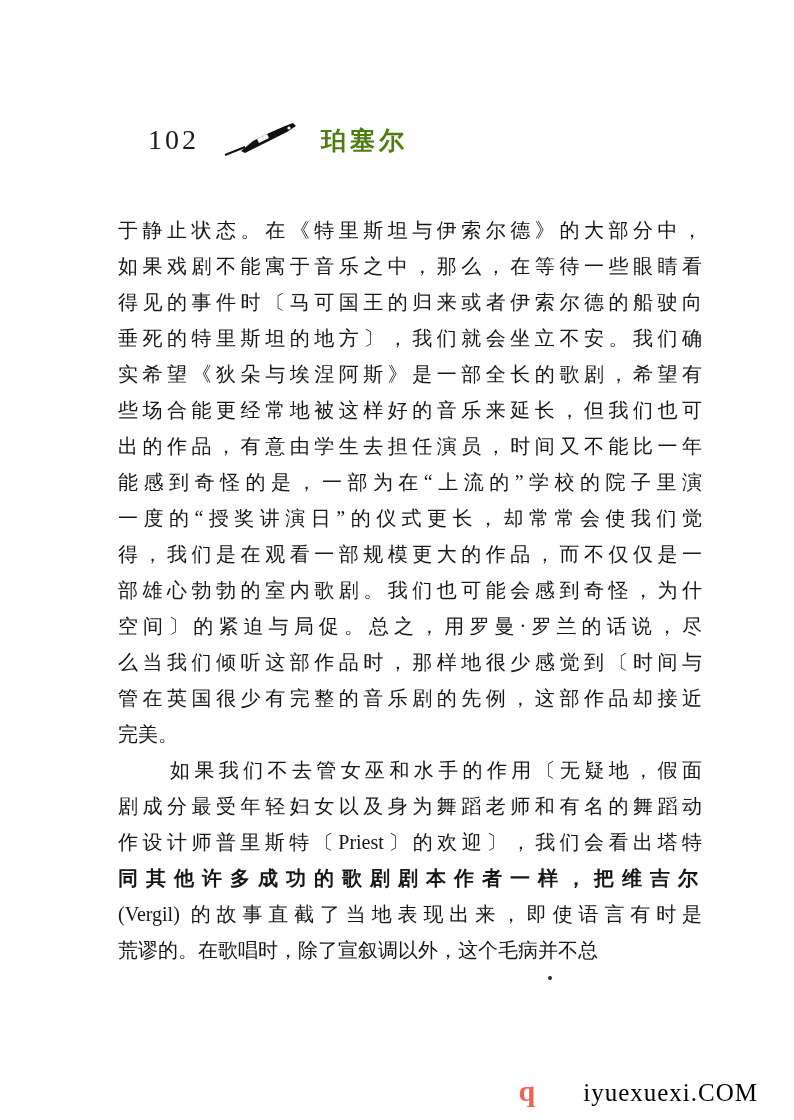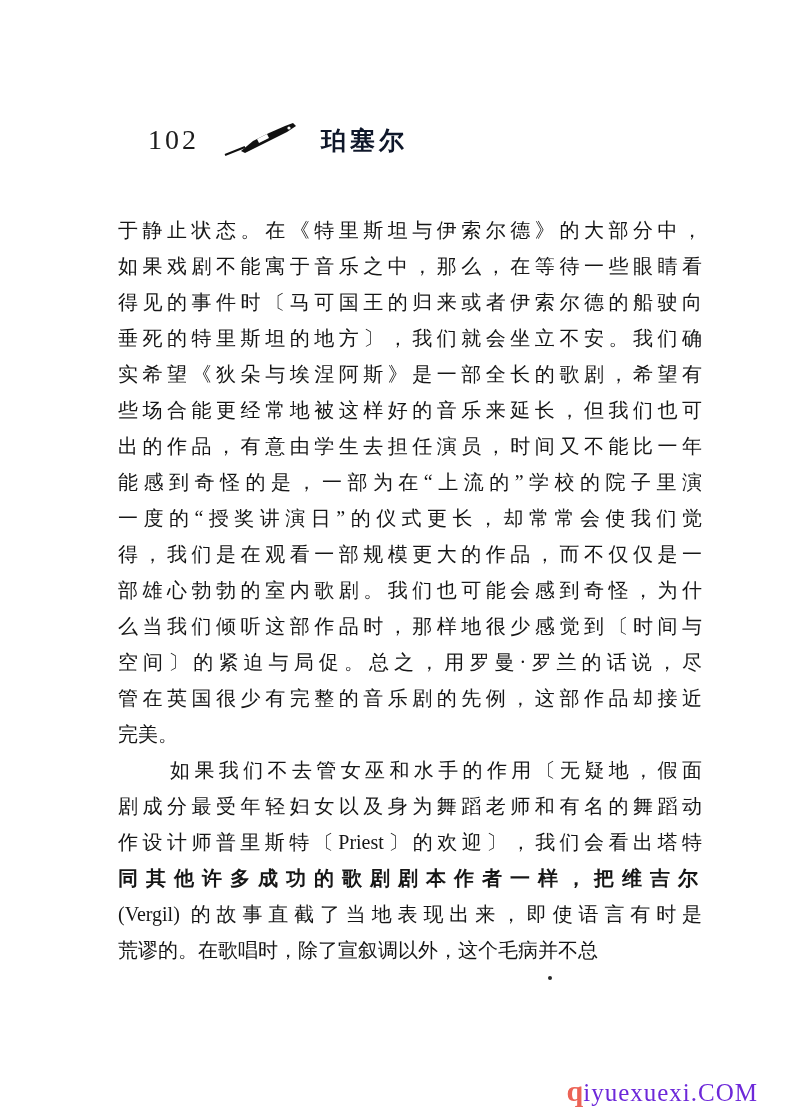--- a/index.html
+++ b/index.html
@@ -33,21 +33,21 @@
     display: inline-block;
     margin-left: 24px;
     width: 76px;
     height: 36px;
   }
   .book-title {
     margin-left: 22px;
     font-size: 25px;
     font-weight: 900;
     letter-spacing: 4px;
-    color: #0f172a;
+    color: #4d7c0f;
   }
   
   .body-text {
     position: absolute;
     left: 118px;
     top: 212px;
     width: 584px;
     font-size: 20px;
     color: #161616;
     font-weight: 500;
@@ -120,31 +120,31 @@
     <div class="line">如果戏剧不能寓于音乐之中，那么，在等待一些眼睛看</div>
     <div class="line">得见的事件时〔马可国王的归来或者伊索尔德的船驶向</div>
     <div class="line">垂死的特里斯坦的地方〕，我们就会坐立不安。我们确</div>
     <div class="line">实希望《狄朵与埃涅阿斯》是一部全长的歌剧，希望有</div>
     <div class="line">些场合能更经常地被这样好的音乐来延长，但我们也可</div>
     <div class="line">出的作品，有意由学生去担任演员，时间又不能比一年</div>
     <div class="line">能感到奇怪的是，一部为在“上流的”学校的院子里演</div>
     <div class="line">一度的“授奖讲演日”的仪式更长，却常常会使我们觉</div>
     <div class="line">得，我们是在观看一部规模更大的作品，而不仅仅是一</div>
     <div class="line">部雄心勃勃的室内歌剧。我们也可能会感到奇怪，为什</div>
+    <div class="line">空间〕的紧迫与局促。总之，用罗曼·罗兰的话说，尽</div>
     <div class="line">么当我们倾听这部作品时，那样地很少感觉到〔时间与</div>
-    <div class="line">空间〕的紧迫与局促。总之，用罗曼·罗兰的话说，尽</div>
     <div class="line">管在英国很少有完整的音乐剧的先例，这部作品却接近</div>
     <div class="line short">完美。</div>
     <div class="line indent">如果我们不去管女巫和水手的作用〔无疑地，假面</div>
     <div class="line">剧成分最受年轻妇女以及身为舞蹈老师和有名的舞蹈动</div>
     <div class="line">作设计师普里斯特〔Priest〕的欢迎〕，我们会看出塔特</div>
     <div class="line stretch">同其他许多成功的歌剧剧本作者一样，把维吉尔</div>
     <div class="line">(Vergil) 的故事直截了当地表现出来，即使语言有时是</div>
     <div class="line short">荒谬的。在歌唱时，除了宣叙调以外，这个毛病并不总</div>
   </div>
 
   <div class="speck"></div>
 
   <div class="watermark">
-    <span class="wm-lead" style="color: rgb(236, 99, 86);">q</span><span class="wm-rest" style="color: #6d28d9;">iyuexuexi.COM</span>
+    <span class="wm-lead" style="color: rgb(236, 99, 86);">q</span><span class="wm-rest" style="color: #000000; padding-left: 48px;">iyuexuexi.COM</span>
   </div>
 
 </div>
 
 </body></html>

